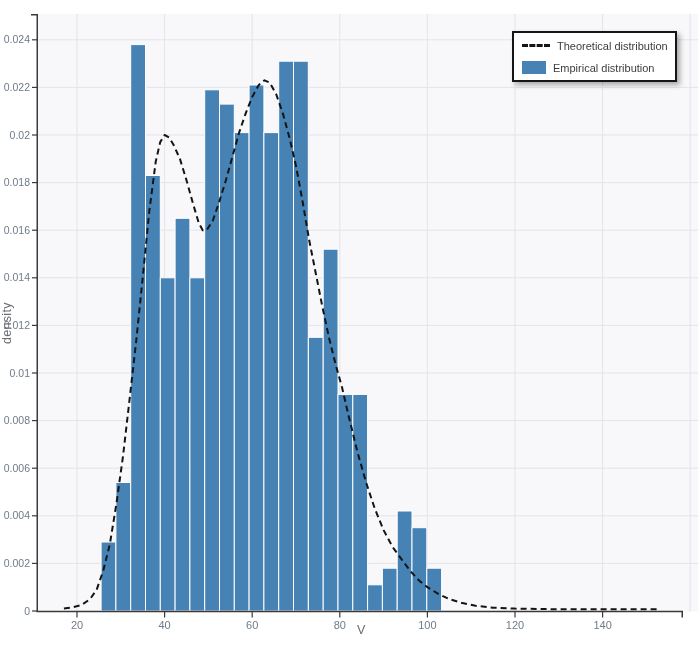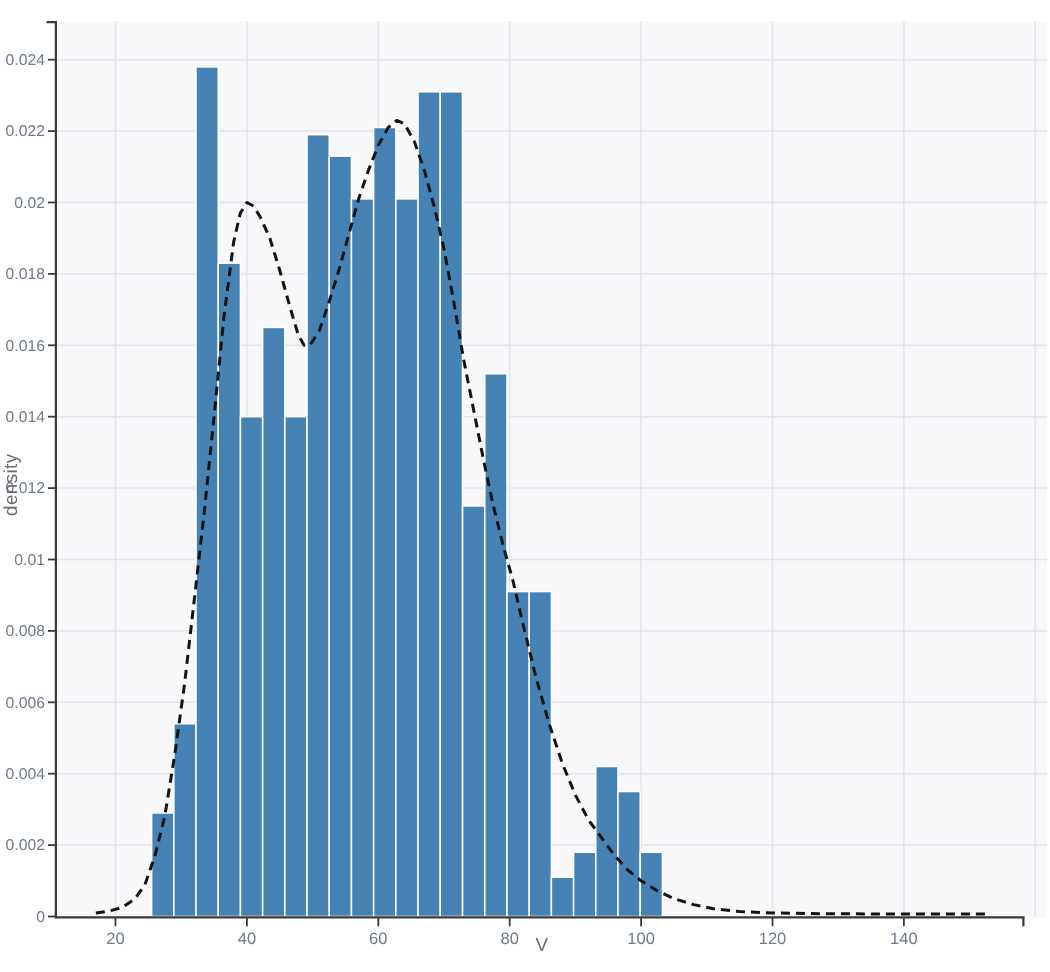--- a/index.html
+++ b/index.html
@@ -120,14 +120,24 @@
       <line x1="515" y1="611.5" x2="515" y2="617.5" stroke="#3a3a3a" stroke-width="1.2"></line>
       <text x="515" y="629" text-anchor="middle" font-size="11" fill="#6e7b8a">120</text>
       <line x1="602.6" y1="611.5" x2="602.6" y2="617.5" stroke="#3a3a3a" stroke-width="1.2"></line>
       <text x="602.6" y="629" text-anchor="middle" font-size="11" fill="#6e7b8a">140</text>
     </svg>
 
   <div id="y-title" class="axis-title">density</div>
 
   <div id="x-title" class="axis-title">V</div>
 
+  <div id="legend" style="border-color: rgb(21, 21, 21);">
+    <div class="legend-row">
+      <span class="swatch-line" style="border-top-color: rgb(20, 20, 20);"></span>
+      <span>Theoretical distribution</span>
+    </div>
+    <div class="legend-row">
+      <span class="swatch-rect" style="background: rgb(70, 130, 180);"></span>
+      <span>Empirical distribution</span>
+    </div>
+  </div>
 
 </div>
 
 </body></html>

